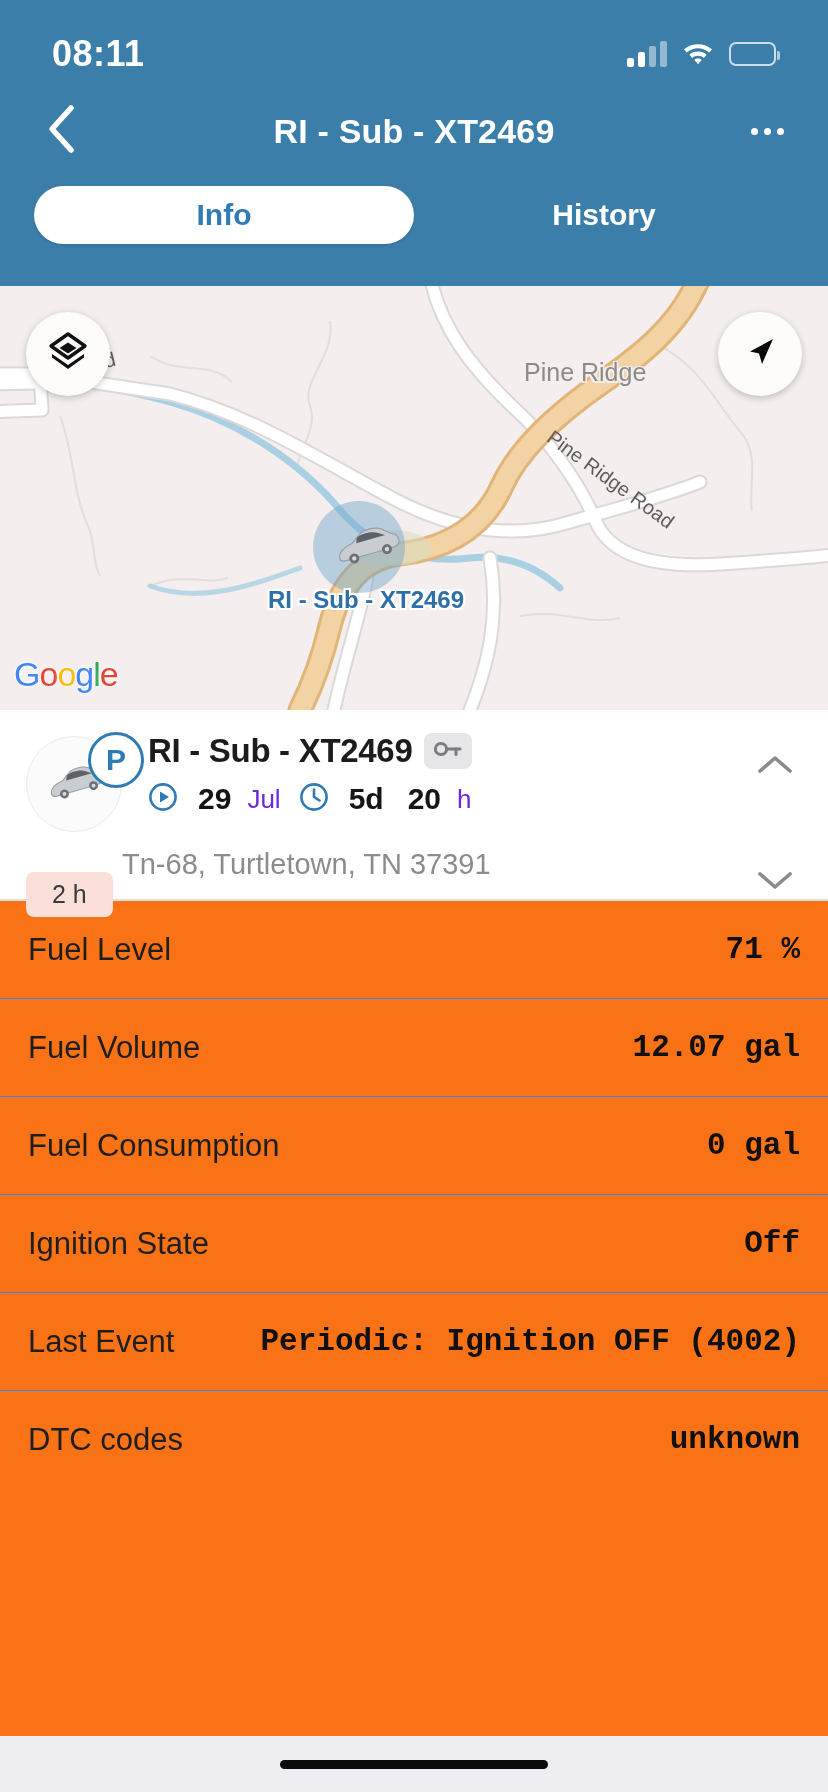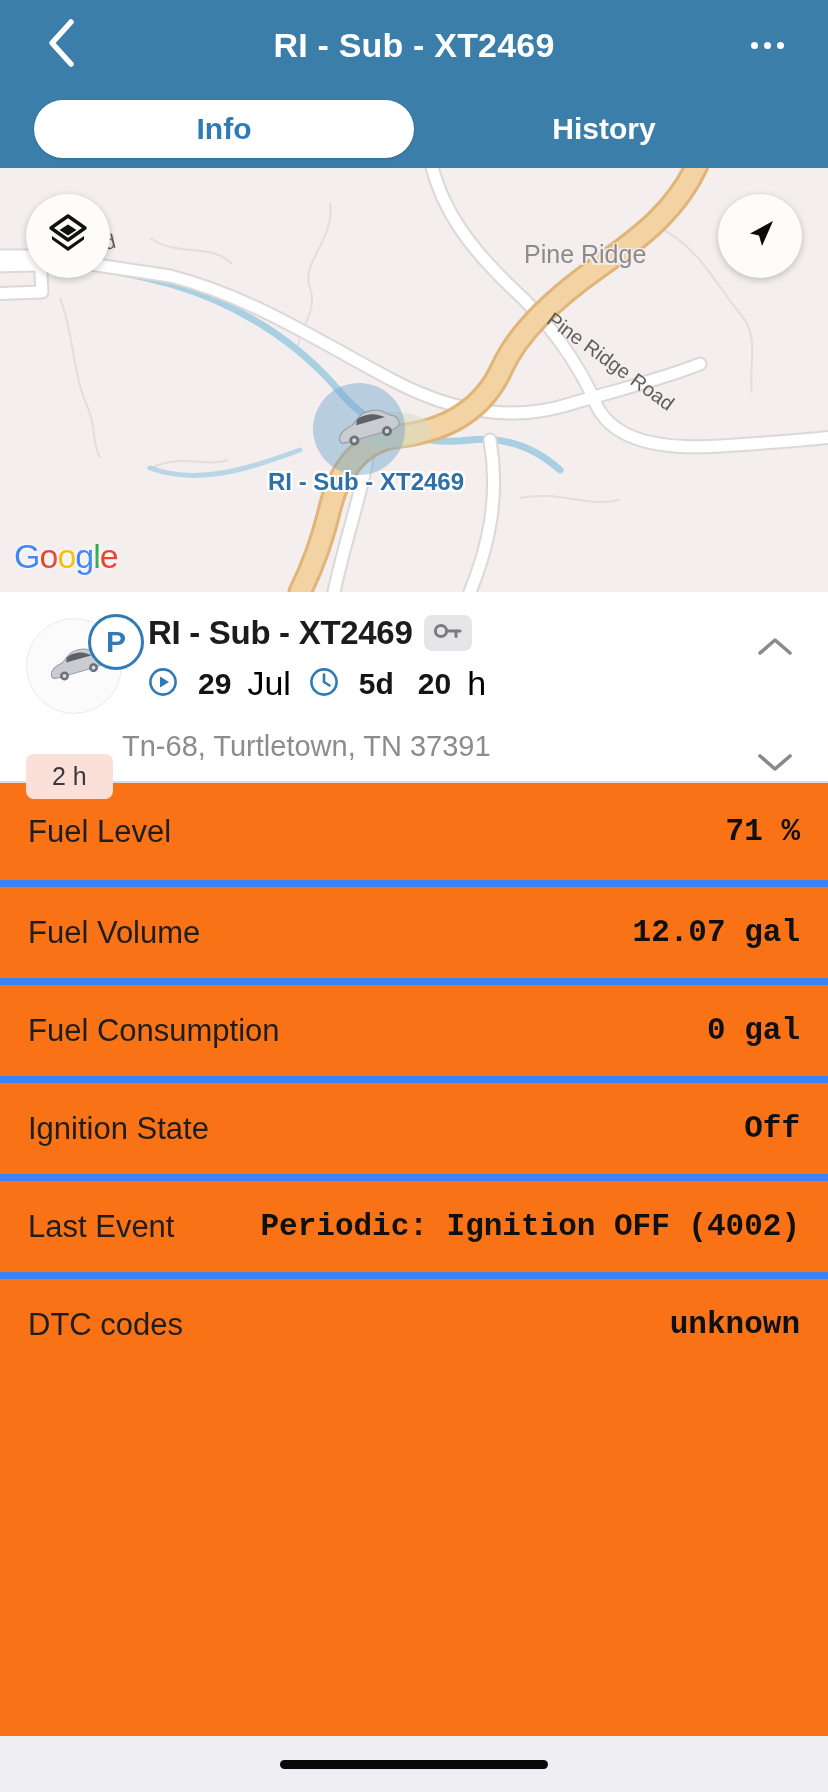--- a/index.html
+++ b/index.html
@@ -38,21 +38,21 @@
   .back-btn { width: 54px; height: 54px; display:flex; align-items:center; justify-content:center; cursor:pointer; }
   .nav-title {
     position: absolute; left: 0; right: 0; text-align: center;
     font-size: 34px; font-weight: 700; color:#fff; pointer-events:none; letter-spacing:.2px;
   }
   .more-btn { margin-left: auto; width: 54px; height: 54px; display:flex;
               align-items:center; justify-content:center; cursor:pointer; z-index:2; }
   .more-btn .dots { display:flex; gap:6px; }
   .more-btn .dots span { width:7px; height:7px; border-radius:50%; background:#fff; display:block; }
 
-  .tabs { display: flex; padding: 10px 34px 10px 34px; gap: 0; }
+  .tabs { display: flex; padding: 10px 34px 42px 34px; gap: 0; }
   .tab {
     flex: 1; height: 58px; display:flex; align-items:center; justify-content:center;
     font-size: 30px; font-weight: 700; color: #fff; border-radius: 30px; cursor: pointer;
   }
   .tab.active { background:#fff; color:#2E7BB5; box-shadow: 0 1px 3px rgba(0,0,0,.15); }
 
   
   .map { position: relative; height: 424px; overflow: hidden; background:#F4EEEE; flex:0 0 auto; }
   .map svg.mapcanvas { position:absolute; inset:0; width:100%; height:100%; display:block; }
 
@@ -105,21 +105,21 @@
   .info-main { flex:1; min-width:0; padding-left: 4px; }
   .veh-name-row { display:flex; align-items:center; gap: 12px; }
   .veh-name { font-size: 33px; font-weight: 700; color:#1c1c1c; letter-spacing:-.3px; }
   .key-chip {
     background:#e6e6e8; border-radius: 8px; padding: 5px 9px; display:flex;
     align-items:center; justify-content:center; cursor:pointer;
   }
   .meta-row { display:flex; align-items:center; gap: 12px; margin-top: 12px; }
   .meta-item { display:flex; align-items:center; gap: 20px; }
   .meta-strong { font-size: 30px; font-weight: 700; color:#151515; }
-  .meta-unit { font-size: 34px; color:#000000; margin-left: -4px; }
+  .meta-unit { font-size: 26px; color:#6d28d9; margin-left: -4px; }
   .addr-row { display:flex; align-items:center; margin-top: 16px; }
   .hours-badge {
     position:absolute; left: 26px; top: 162px;
     background:#FAE0D8; color:#3a3a3a; font-size: 25px;
     padding: 8px 26px; border-radius: 8px;
   }
   .addr { font-size: 29px; color:#8c8c8c; padding-left: 96px; }
   .chev-up-right { position:absolute; right: 34px; top: 42px; cursor:pointer; }
   .chev-down-right { position:absolute; right: 34px; top: 158px; cursor:pointer; }
 
@@ -128,38 +128,59 @@
   
   .sensors-head {
     background:#fff; display:flex; align-items:center; justify-content:space-between;
     padding: 30px 28px 30px 28px; cursor:pointer; flex:0 0 auto;
   }
   .sensors-title { font-size: 33px; font-weight: 700; color:#5B8DEF; }
 
   .sensor-list { background:#f97316; flex: 1 1 auto; overflow:hidden; }
   .sensor-row {
     display:flex; align-items:center; justify-content:space-between;
-    padding: 0 28px; height: 98px; border-top: 7px solid #3b82f6;
+    padding: 0 28px; height: 98px; border-top: 1px solid #3b82f6;
   }
   .sensor-row:first-child { border-top: 1px solid #dcdce1; }
   .sensor-label { font-size: 31px; color:#1e1e1e; }
   .sensor-value { font-size: 31px; font-weight: 700; color:#101010; text-align:right;font-family:Liberation Mono, monospace; }
 
   
   .home-bar-wrap { position:absolute; left:0; right:0; bottom: 0; height: 56px;
                    display:flex; align-items:center; justify-content:center; background:#EDEDF2; }
   .home-bar { width: 268px; height: 9px; border-radius: 5px; background:#0a0a0a; }
 </style>
 </head>
 <body>
 
 <div id="app">
 
   <div class="header">
 
+    <div class="statusbar">
+      <div class="clock">08:11</div>
+      <div class="status-icons">
+        <span class="cell-bars">
+          <i></i>
+            <i></i>
+            <i></i>
+            <i></i>
+        </span>
+        <span>
+          <svg width="34" height="26" viewBox="0 0 34 26">
+            <path d="M17 5.2c5.3 0 10.2 1.9 14 5.1l-2.7 3.2C25.1 10.8 21.2 9.2 17 9.2S8.9 10.8 5.7 13.5L3 10.3C6.8 7.1 11.7 5.2 17 5.2z" fill="#fff"></path>
+            <path d="M17 12.6c3.3 0 6.3 1.2 8.6 3.1l-2.7 3.2c-1.6-1.4-3.7-2.2-5.9-2.2s-4.3.8-5.9 2.2l-2.7-3.2c2.3-1.9 5.3-3.1 8.6-3.1z" fill="#fff"></path>
+            <path d="M17 19.6c1.4 0 2.6.5 3.6 1.3L17 25.2l-3.6-4.3c1-.8 2.2-1.3 3.6-1.3z" fill="#fff"></path>
+          </svg>
+        </span>
+        <span class="battery">
+          <span class="fill"></span>
+        </span>
+      </div>
+    </div>
 
     <div class="navbar">
       <div class="back-btn">
         <span>
           <svg width="30" height="50" viewBox="0 0 30 50">
             <path d="M25 4 L6 25 L25 46" fill="none" stroke="#fff" stroke-width="5.5" stroke-linecap="round" stroke-linejoin="round"></path>
           </svg>
         </span>
       </div>
       <div class="nav-title">RI - Sub - XT2469</div>

